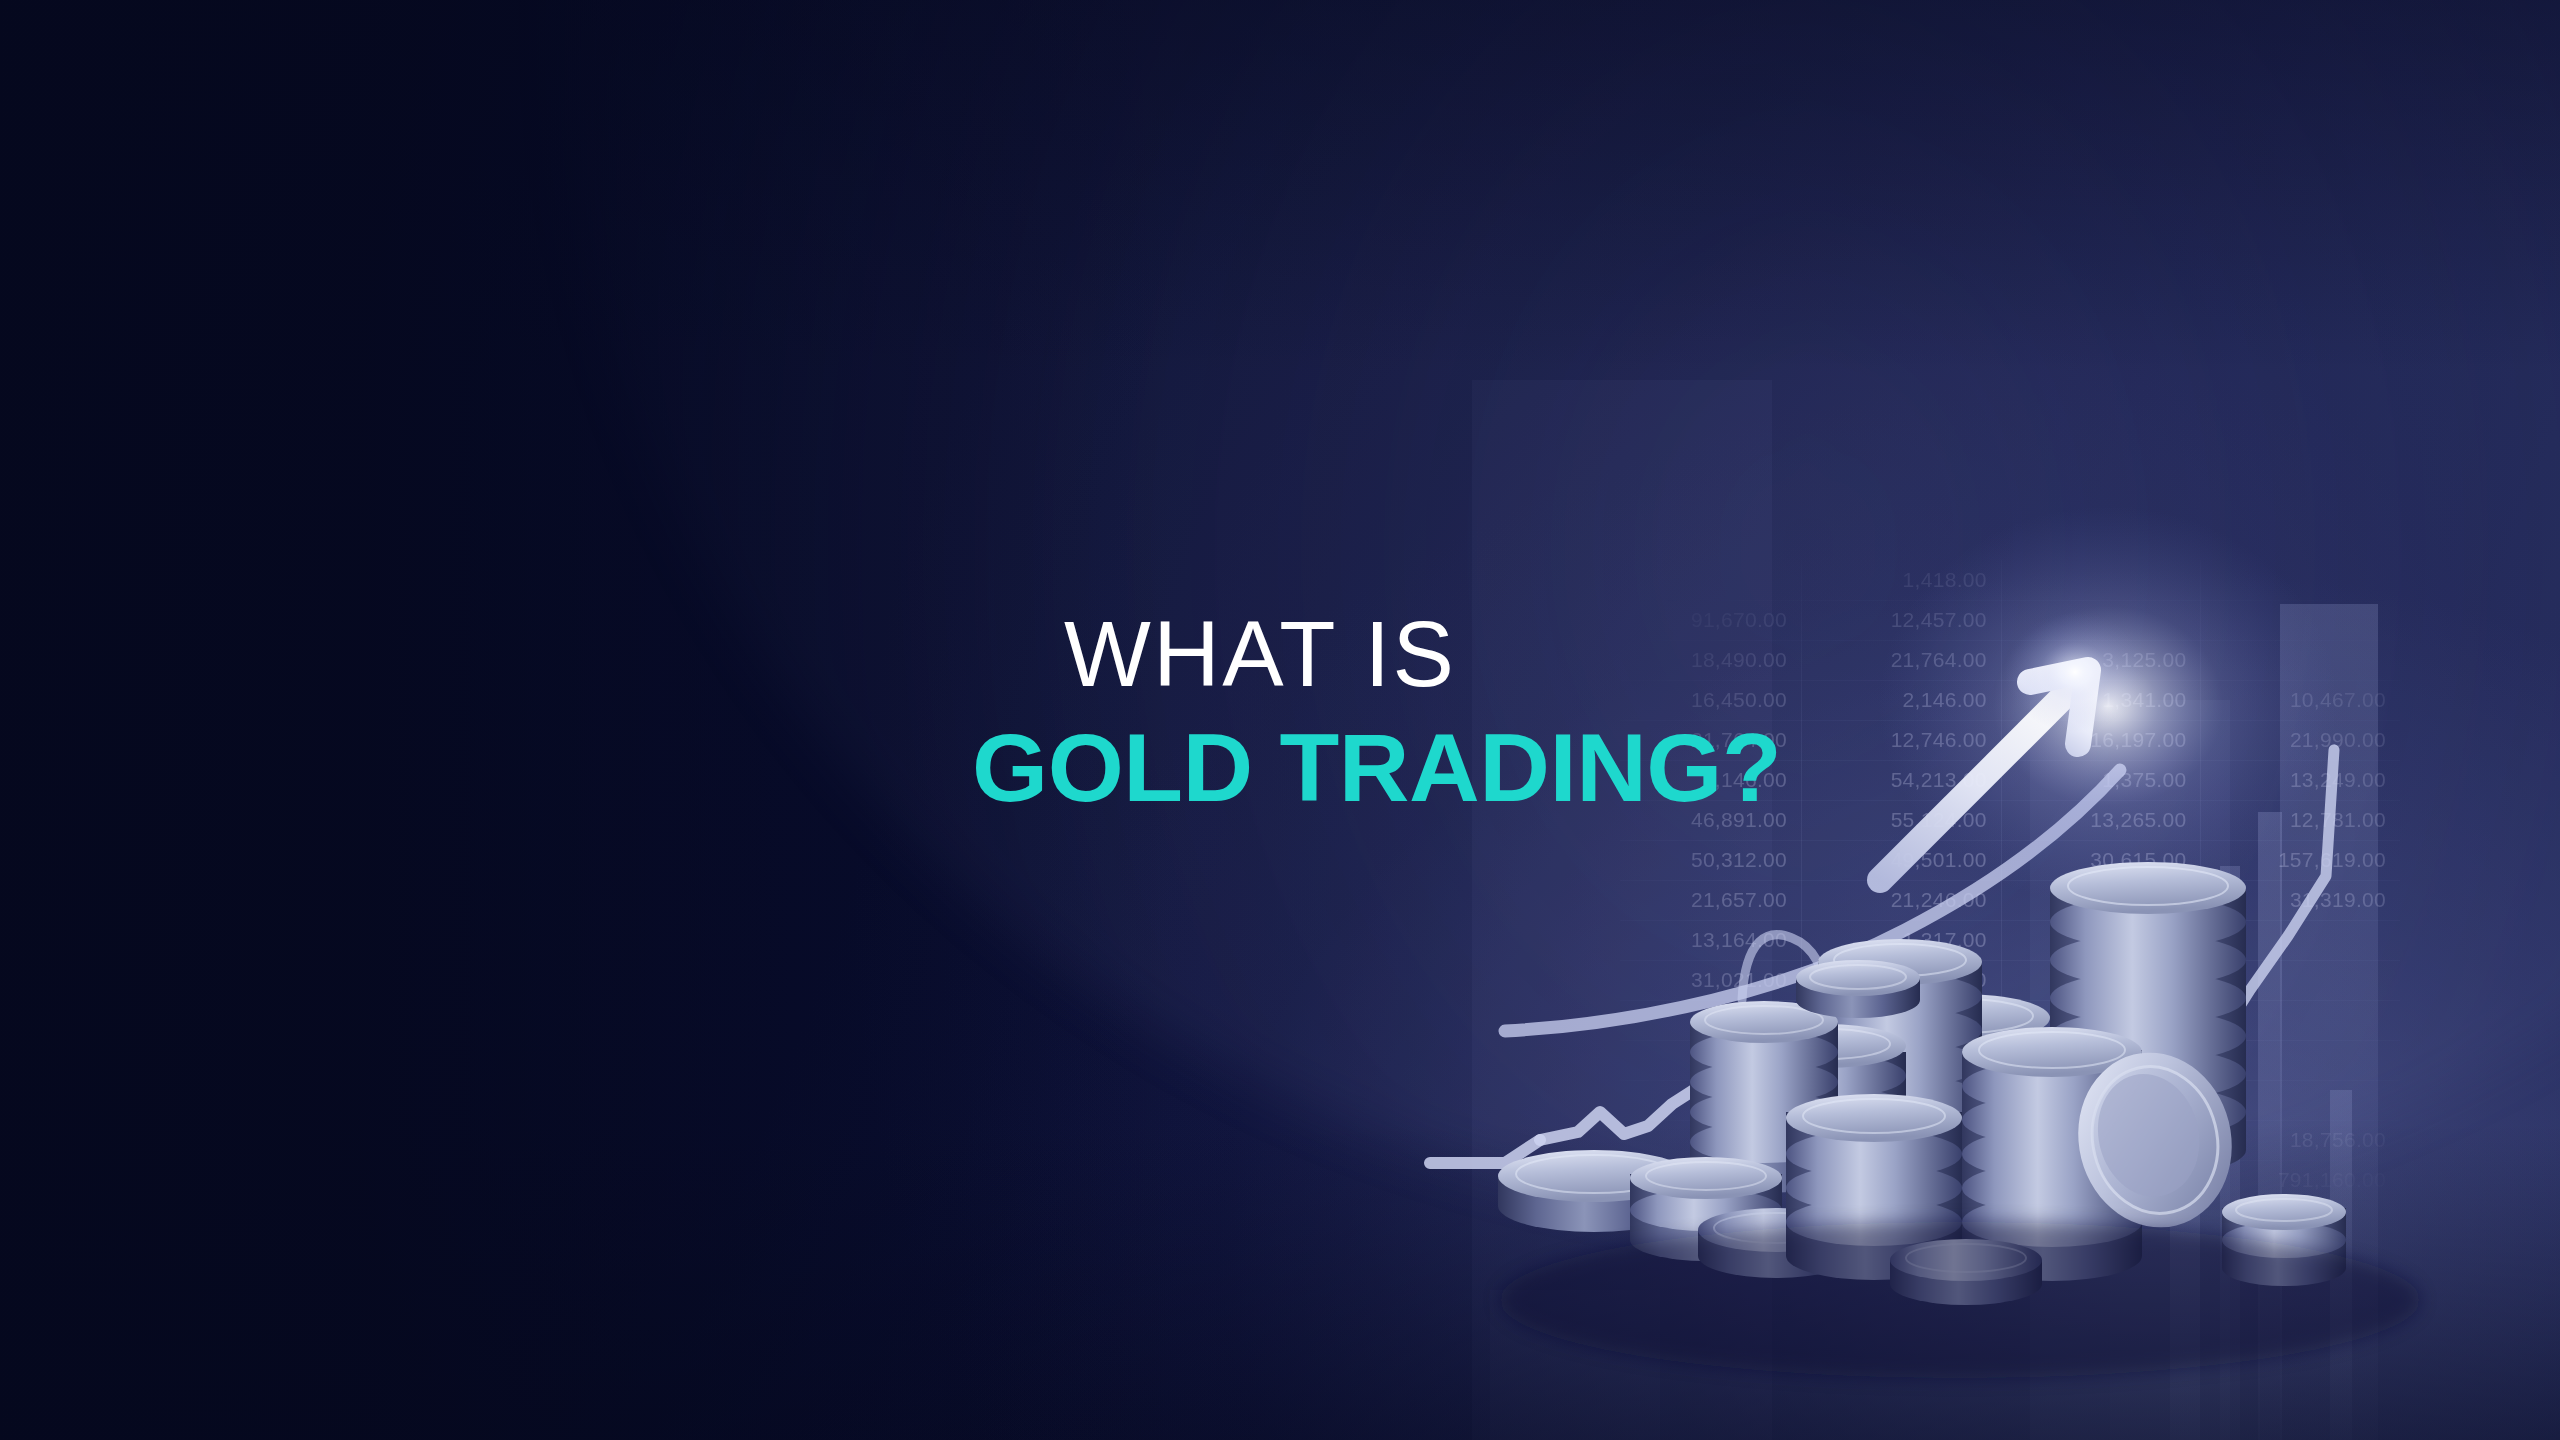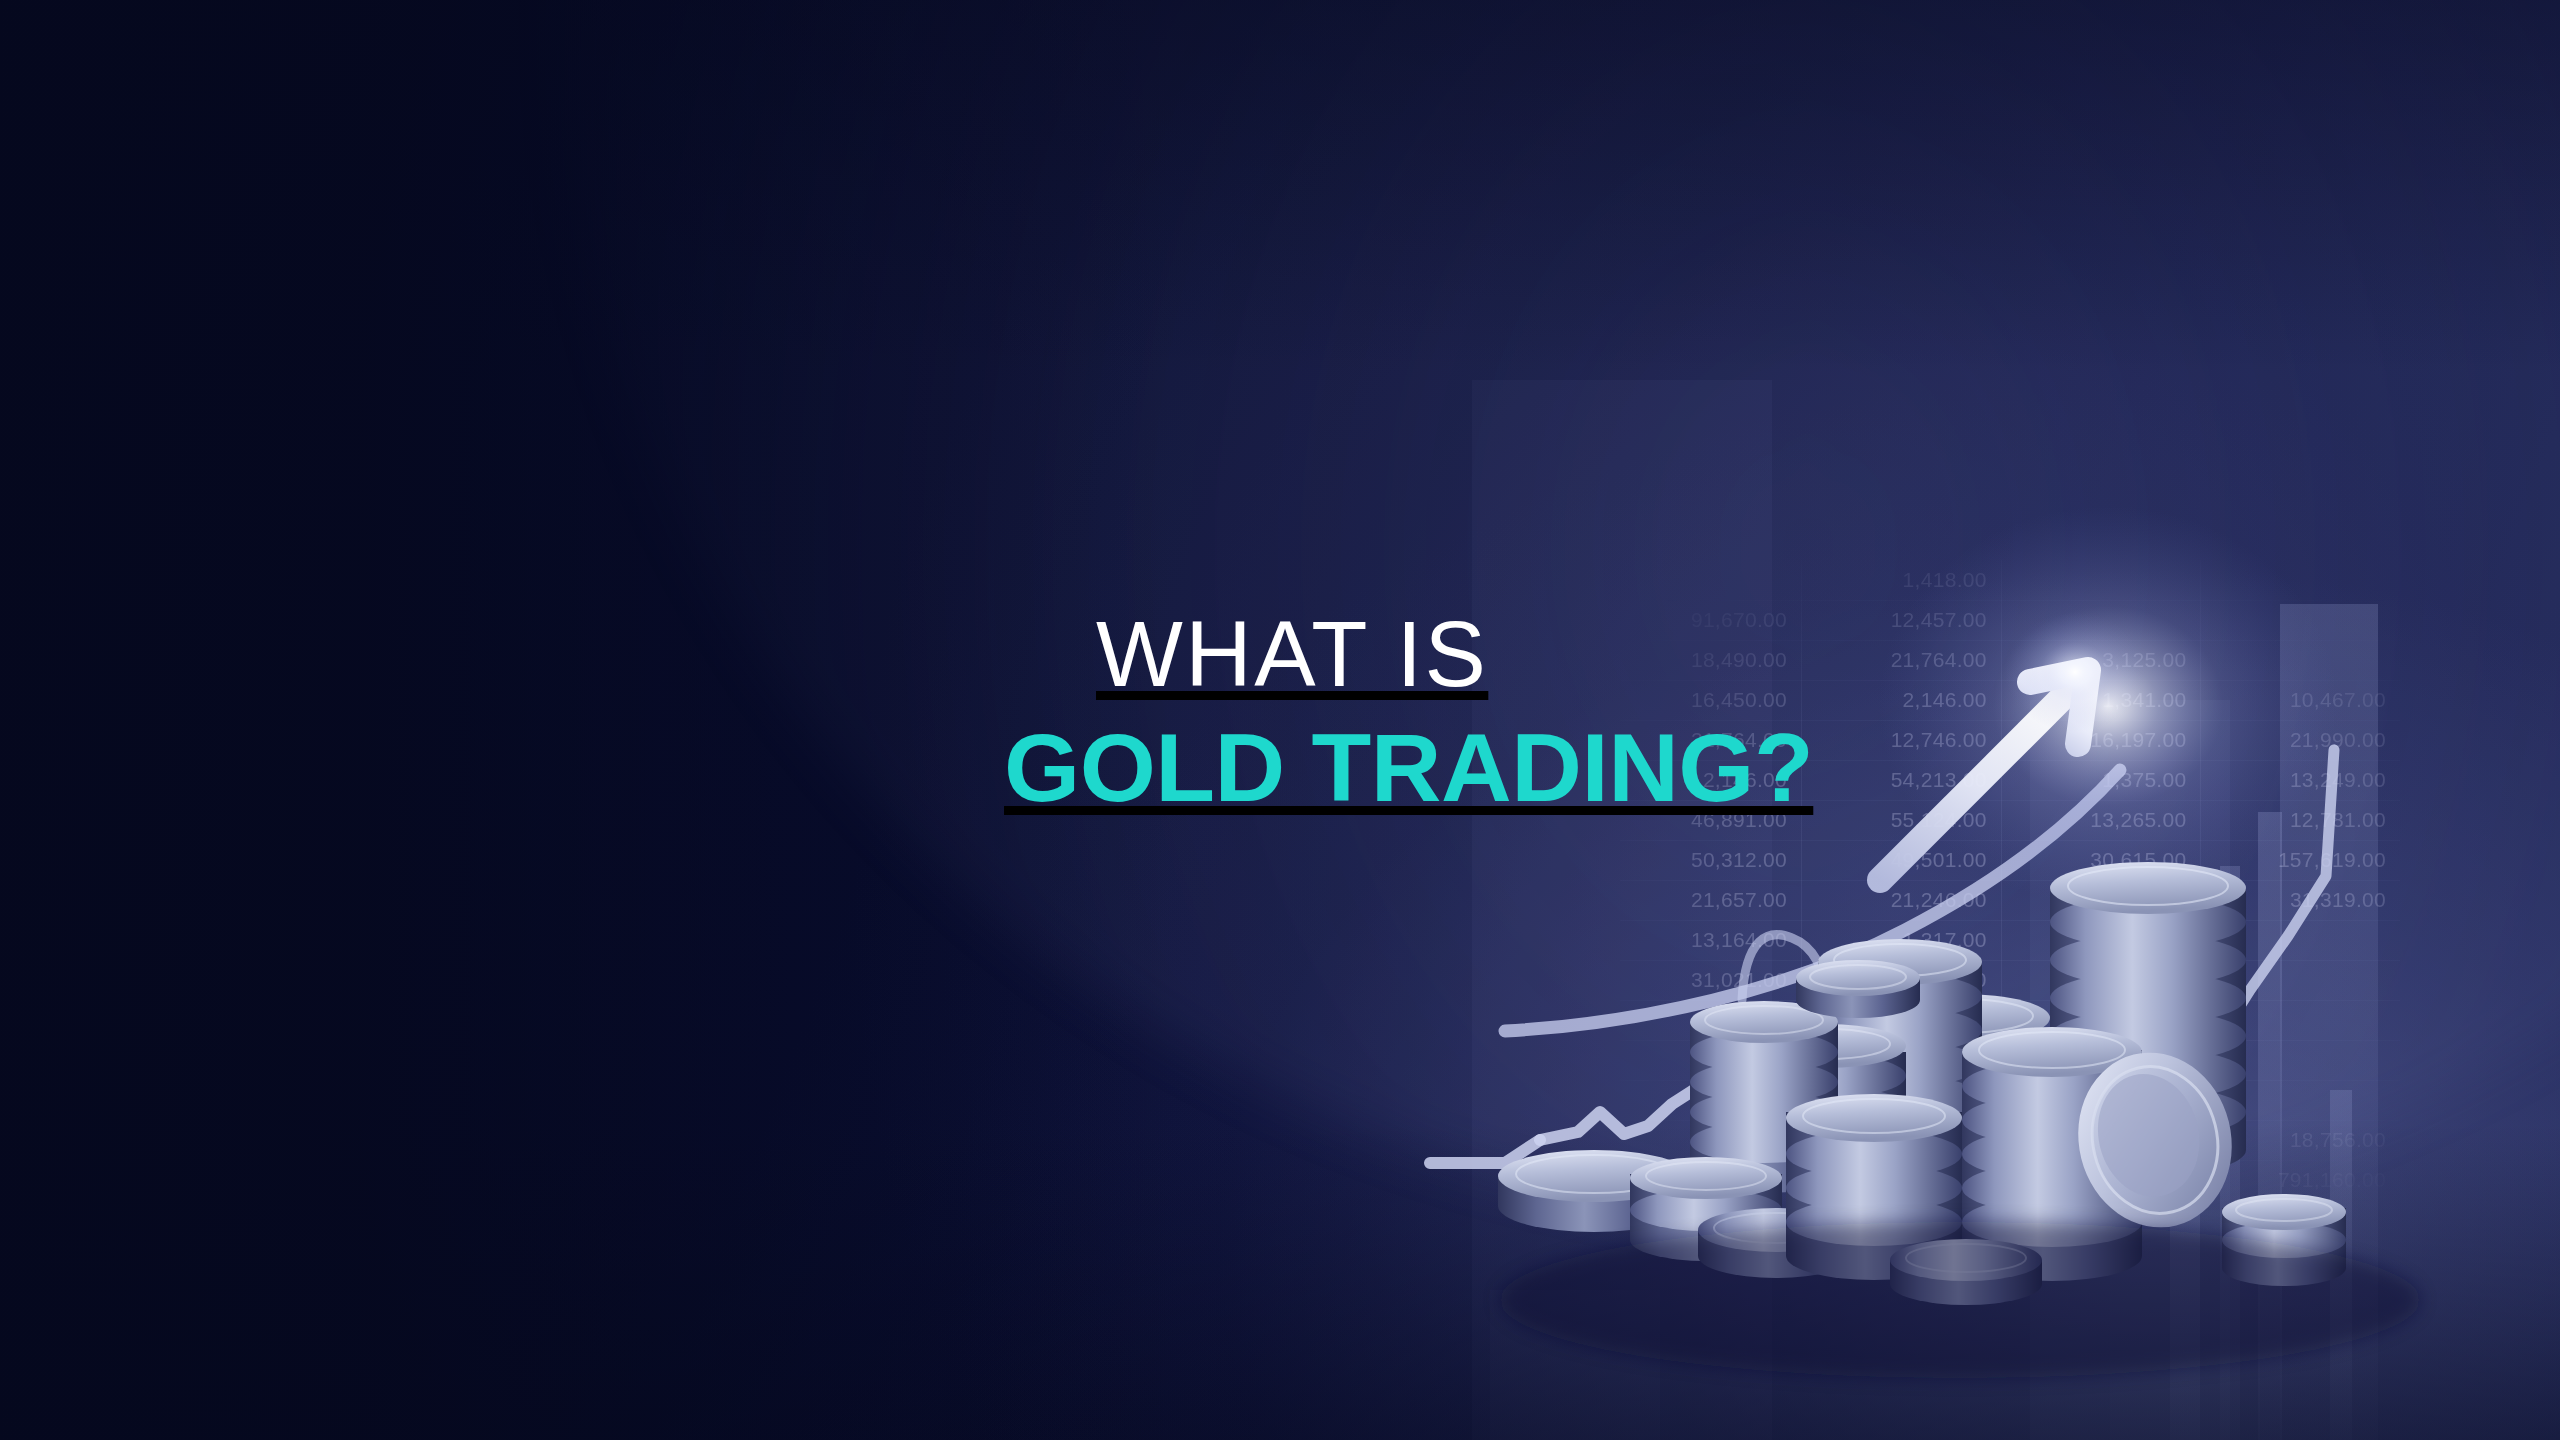--- a/index.html
+++ b/index.html
@@ -73,23 +73,22 @@
   .bgbar.b2{ left:2170px; top:1002px; width:30px;  height:438px; background:linear-gradient(180deg,rgba(176,185,235,0.26),rgba(140,150,208,0.08)); }
   .bgbar.b3{ left:2258px; top:812px;  width:24px;  height:628px; background:linear-gradient(180deg,rgba(176,185,235,0.22),rgba(140,150,208,0.07)); }
   .bgbar.b4{ left:2220px; top:866px;  width:20px;  height:574px; background:linear-gradient(180deg,rgba(176,185,235,0.20),rgba(140,150,208,0.06)); }
   .bgbar.b5{ left:2330px; top:1090px; width:22px;  height:350px; background:linear-gradient(180deg,rgba(176,185,235,0.18),rgba(140,150,208,0.06)); }
 
   
   #art{ position:absolute; left:0; top:0; width:2560px; height:1440px; }
 
   
   #headline{
-    position:absolute; left:1096px; top:608px;
+    position:absolute; left:1064px; top:608px;
     width:1000px;
-    text-decoration:underline;
   }
   .hl1{
     font-size:92px; font-weight:300;
     color:#ffffff; letter-spacing:2.5px;
     line-height:1.0;
   }
   .hl2{
     font-size:96px; font-weight:700;
     color:#1ed8cd; letter-spacing:-0.5px;
     line-height:1.0;

